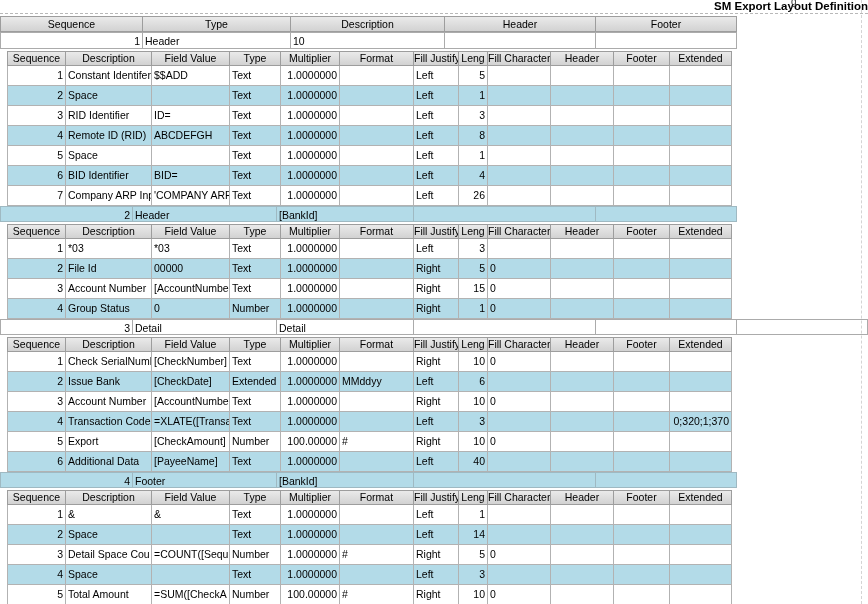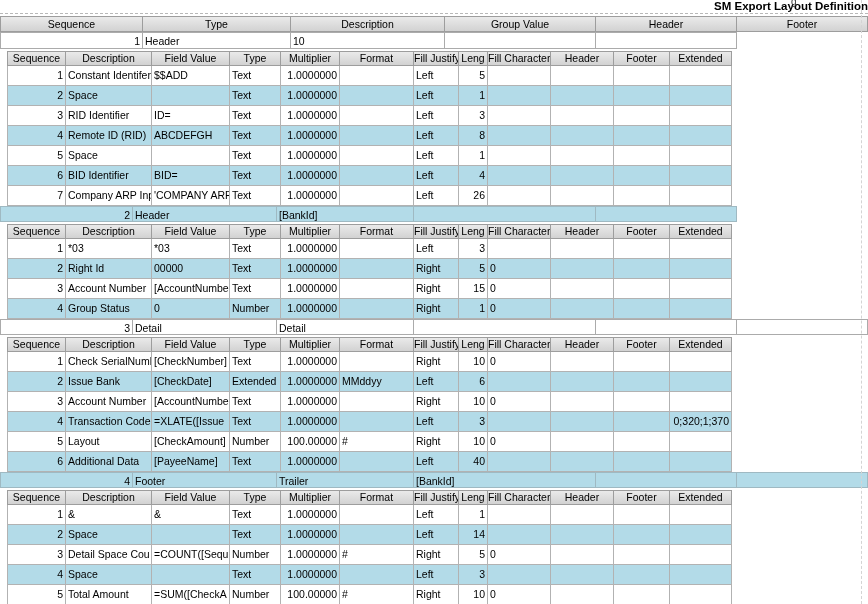--- a/index.html
+++ b/index.html
@@ -58,21 +58,20 @@
 <body>
 
 <div id="report">
     <div class="title">SM Export Layout Definition</div>
     <div class="corner-g">g</div>
     <div class="page-dash-top"></div>
     <div class="top-grid">
       <div class="hcell">Sequence</div>
       <div class="hcell">Type</div>
       <div class="hcell">Description</div>
-      <div class="hcell">Group Value</div>
       <div class="hcell">Header</div>
       <div class="hcell">Footer</div>
     </div>
     <div class="band first">
       <div class="bcell r">1</div>
       <div class="bcell l">Header</div>
       <div class="bcell l">10</div>
       <div class="bcell l"></div>
       <div class="bcell l"></div>
     </div>
@@ -220,21 +219,21 @@
       <div class="scell l"></div>
       <div class="scell l">Left</div>
       <div class="scell r">3</div>
       <div class="scell l"></div>
       <div class="scell l"></div>
       <div class="scell l"></div>
       <div class="scell r"></div>
     </div>
     <div class="sub row alt">
       <div class="scell r">2</div>
-      <div class="scell l">Right Id</div>
+      <div class="scell l">File Id</div>
       <div class="scell l">00000</div>
       <div class="scell l">Text</div>
       <div class="scell r">1.0000000</div>
       <div class="scell l"></div>
       <div class="scell l">Right</div>
       <div class="scell r">5</div>
       <div class="scell l">0</div>
       <div class="scell l"></div>
       <div class="scell l"></div>
       <div class="scell r"></div>
@@ -328,34 +327,34 @@
       <div class="scell l">Right</div>
       <div class="scell r">10</div>
       <div class="scell l">0</div>
       <div class="scell l"></div>
       <div class="scell l"></div>
       <div class="scell r"></div>
     </div>
     <div class="sub row alt">
       <div class="scell r">4</div>
       <div class="scell l">Transaction Code</div>
-      <div class="scell l">=XLATE([Issue</div>
+      <div class="scell l">=XLATE([Transa</div>
       <div class="scell l">Text</div>
       <div class="scell r">1.0000000</div>
       <div class="scell l"></div>
       <div class="scell l">Left</div>
       <div class="scell r">3</div>
       <div class="scell l"></div>
       <div class="scell l"></div>
       <div class="scell l"></div>
       <div class="scell r">0;320;1;370</div>
     </div>
     <div class="sub row">
       <div class="scell r">5</div>
-      <div class="scell l">Layout</div>
+      <div class="scell l">Export</div>
       <div class="scell l">[CheckAmount]</div>
       <div class="scell l">Number</div>
       <div class="scell r">100.00000</div>
       <div class="scell l">#</div>
       <div class="scell l">Right</div>
       <div class="scell r">10</div>
       <div class="scell l">0</div>
       <div class="scell l"></div>
       <div class="scell l"></div>
       <div class="scell r"></div>
@@ -370,21 +369,20 @@
       <div class="scell l">Left</div>
       <div class="scell r">40</div>
       <div class="scell l"></div>
       <div class="scell l"></div>
       <div class="scell l"></div>
       <div class="scell r"></div>
     </div>
     <div class="band rest blue">
       <div class="bcell r">4</div>
       <div class="bcell l">Footer</div>
-      <div class="bcell l">Trailer</div>
       <div class="bcell l">[BankId]</div>
       <div class="bcell l"></div>
       <div class="bcell l"></div>
     </div>
     <div class="gap2"></div>
     <div class="sub subh">
       <div class="scell">Sequence</div>
       <div class="scell">Description</div>
       <div class="scell">Field Value</div>
       <div class="scell">Type</div>

